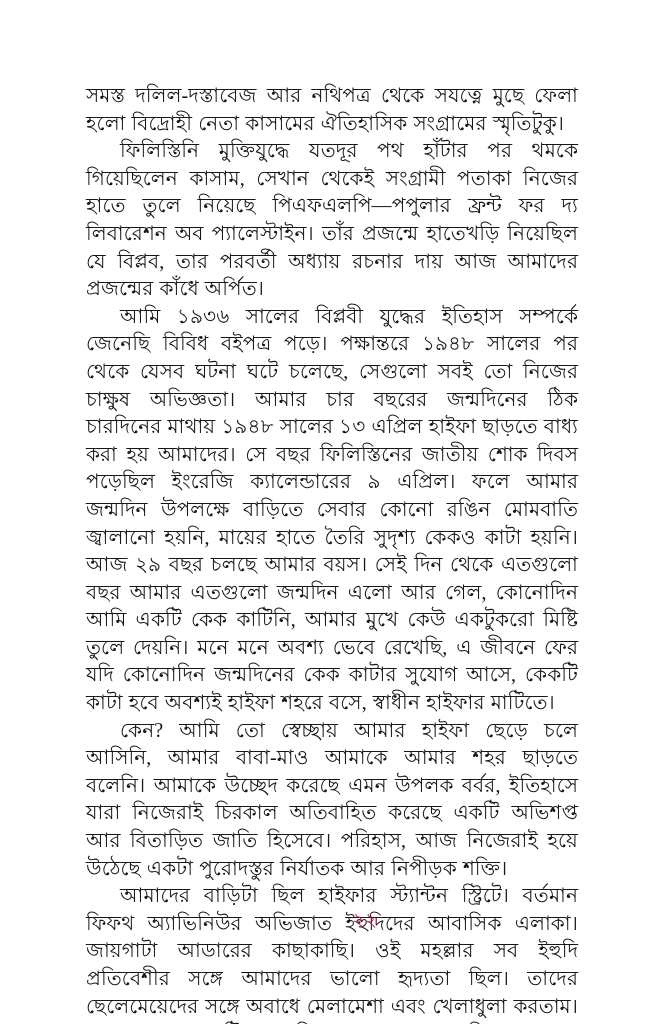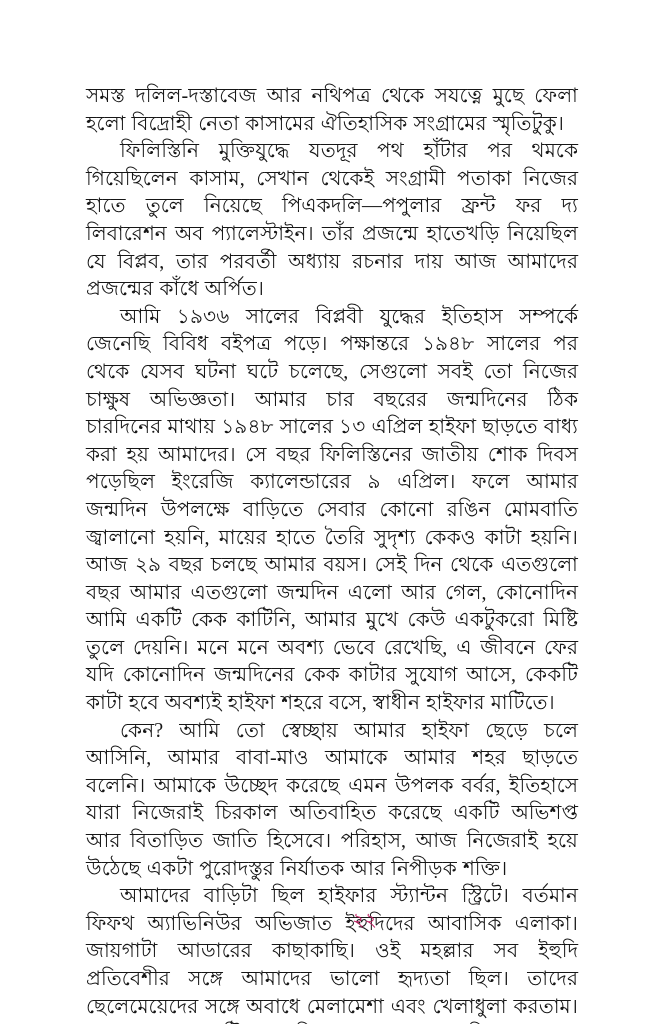--- a/index.html
+++ b/index.html
@@ -51,19 +51,19 @@
     color: #be185d;
     padding-left: 33px;
   }
 </style>
 </head>
 <body>
 
 <div class="page">
   <div class="text-block">
     <p>সমস্ত দলিল-দস্তাবেজ আর নথিপত্র থেকে সযত্নে মুছে ফেলা হলো বিদ্রোহী নেতা কাসামের ঐতিহাসিক সংগ্রামের স্মৃতিটুকু।</p>
-    <p class="indent">ফিলিস্তিনি মুক্তিযুদ্ধে যতদূর পথ হাঁটার পর থমকে গিয়েছিলেন কাসাম, সেখান থেকেই সংগ্রামী পতাকা নিজের হাতে তুলে নিয়েছে পিএকদলি—পপুলার ফ্রন্ট ফর দ্য লিবারেশন অব প্যালেস্টাইন। তাঁর প্রজন্মে হাতেখড়ি নিয়েছিল যে বিপ্লব, তার পরবর্তী অধ্যায় রচনার দায় আজ আমাদের প্রজন্মের কাঁধে অর্পিত।</p>
+    <p class="indent">ফিলিস্তিনি মুক্তিযুদ্ধে যতদূর পথ হাঁটার পর থমকে গিয়েছিলেন কাসাম, সেখান থেকেই সংগ্রামী পতাকা নিজের হাতে তুলে নিয়েছে পিএফএলপি—পপুলার ফ্রন্ট ফর দ্য লিবারেশন অব প্যালেস্টাইন। তাঁর প্রজন্মে হাতেখড়ি নিয়েছিল যে বিপ্লব, তার পরবর্তী অধ্যায় রচনার দায় আজ আমাদের প্রজন্মের কাঁধে অর্পিত।</p>
     <p class="indent">আমি ১৯৩৬ সালের বিপ্লবী যুদ্ধের ইতিহাস সম্পর্কে জেনেছি বিবিধ বইপত্র পড়ে। পক্ষান্তরে ১৯৪৮ সালের পর থেকে যেসব ঘটনা ঘটে চলেছে, সেগুলো সবই তো নিজের চাক্ষুষ অভিজ্ঞতা। আমার চার বছরের জন্মদিনের ঠিক চারদিনের মাথায় ১৯৪৮ সালের ১৩ এপ্রিল হাইফা ছাড়তে বাধ্য করা হয় আমাদের। সে বছর ফিলিস্তিনের জাতীয় শোক দিবস পড়েছিল ইংরেজি ক্যালেন্ডারের ৯ এপ্রিল। ফলে আমার জন্মদিন উপলক্ষে বাড়িতে সেবার কোনো রঙিন মোমবাতি জ্বালানো হয়নি, মায়ের হাতে তৈরি সুদৃশ্য কেকও কাটা হয়নি। আজ ২৯ বছর চলছে আমার বয়স। সেই দিন থেকে এতগুলো বছর আমার এতগুলো জন্মদিন এলো আর গেল, কোনোদিন আমি একটি কেক কাটিনি, আমার মুখে কেউ একটুকরো মিষ্টি তুলে দেয়নি। মনে মনে অবশ্য ভেবে রেখেছি, এ জীবনে ফের যদি কোনোদিন জন্মদিনের কেক কাটার সুযোগ আসে, কেকটি কাটা হবে অবশ্যই হাইফা শহরে বসে, স্বাধীন হাইফার মাটিতে।</p>
     <p class="indent">কেন? আমি তো স্বেচ্ছায় আমার হাইফা ছেড়ে চলে আসিনি, আমার বাবা-মাও আমাকে আমার শহর ছাড়তে বলেনি। আমাকে উচ্ছেদ করেছে এমন উপলক বর্বর, ইতিহাসে যারা নিজেরাই চিরকাল অতিবাহিত করেছে একটি অভিশপ্ত আর বিতাড়িত জাতি হিসেবে। পরিহাস, আজ নিজেরাই হয়ে উঠেছে একটা পুরোদস্তুর নির্যাতক আর নিপীড়ক শক্তি।</p>
     <p class="indent">আমাদের বাড়িটা ছিল হাইফার স্ট্যান্টন স্ট্রিটে। বর্তমান ফিফথ অ্যাভিনিউর অভিজাত ইহুদিদের আবাসিক এলাকা। জায়গাটা আডারের কাছাকাছি। ওই মহল্লার সব ইহুদি প্রতিবেশীর সঙ্গে আমাদের ভালো হৃদ্যতা ছিল। তাদের ছেলেমেয়েদের সঙ্গে অবাধে মেলামেশা এবং খেলাধুলা করতাম। তামারা নামে একটি মেয়ে ছিল আমার সবচেয়ে প্রিয় বন্ধু। ওর পরিবার ধর্মে ইহুদি হলেও ওর আর আমার মধ্যে আদতে আমি কোনো তফাৎ খুঁজে পেতাম না। অবশ্য আমার নিজের জাতিগত পরিচিতি নিয়ে আমার নিজের মতামত ছিল একেবারেই ভিন—আমি সারাক্ষণ এমন একটা ভাব নিয়ে থাকতাম, যেন সবাই বোঝে যে আমি আরব কিংবা ইহুদি কোনোটাই নই।</p>
   </div>
   <div class="page-number">২২</div>
 </div>
 
 </body></html>

